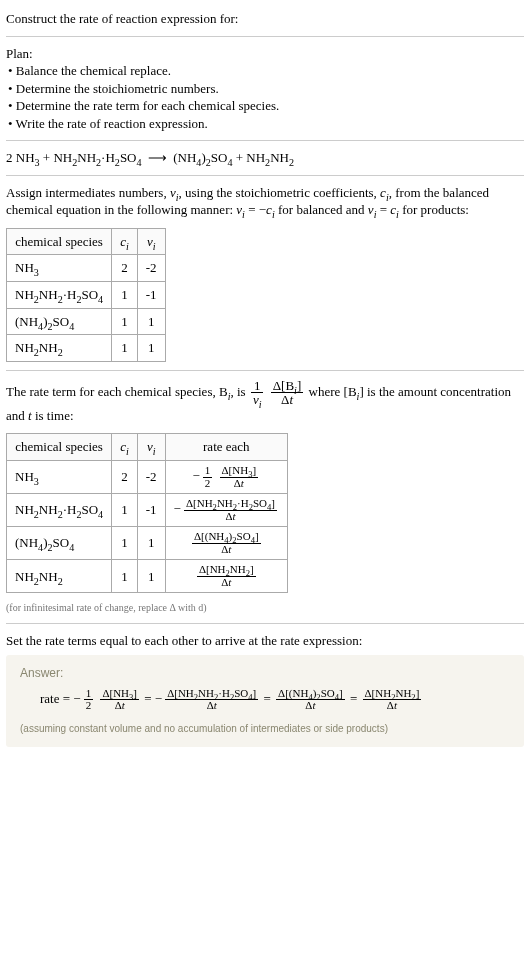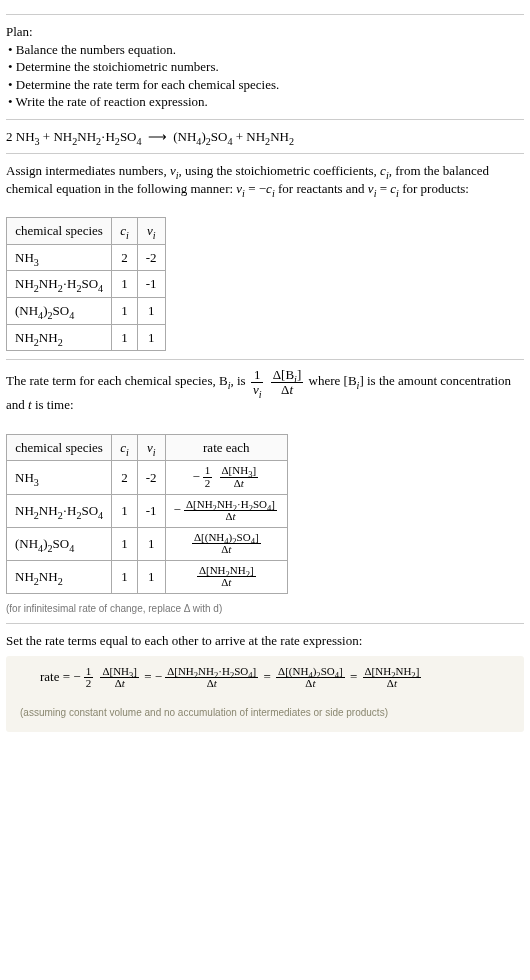--- a/index.html
+++ b/index.html
@@ -13,99 +13,100 @@
     line-height: 1.35;
   }
   hr {
     border: none;
     border-top: 1px solid #ccc;
     margin: 8px 0;
   }
   .section { margin: 4px 0 8px 0; }
   table {
     border-collapse: collapse;
-    margin: 20px 0 8px 0;
+    margin: 9px 0 8px 0;
   }
   th, td {
     border: 1px solid #aaa;
     padding: 4px 8px;
     text-align: center;
     vertical-align: middle;
     font-weight: normal;
   }
   th { background: #fafafa; }
   .note {
     font-size: 10px;
     color: #777;
     margin: 2px 0 8px 0;
-    font-family: Liberation Sans, sans-serif;
+    font-family: Liberation Serif, serif;
   }
   .answer-box {
     background: #f6f4ee;
     padding: 10px 14px 12px 14px;
     border-radius: 3px;
     margin-top: 6px;
   }
   .answer-label {
     color: #8a8770;
     font-size: 12px;
     margin-bottom: 6px;
     font-family: Arial, sans-serif;
   }
   .answer-note {
     font-size: 10px;
     color: #8a8770;
-    margin-top: 16px;
+    margin-top: 10px;
     font-family: Arial, sans-serif;
   }
   .frac {
     display: inline-block;
     vertical-align: middle;
     text-align: center;
     font-size: 11px;
     line-height: 1.05;
     margin: 0 2px;
   }
   .frac .num { display:block; border-bottom:1px solid #000; padding:0 2px; }
   .frac .den { display:block; padding:0 2px; }
   .neg { margin-right: 1px; }
   sub, sup { font-size: 0.78em; line-height: 0; }
   .rate-line { padding-left:20px; white-space:nowrap; }
 </style>
 </head>
 <body>
 
 <div class="section">
+  <div>Construct the rate of reaction expression for:</div>
 </div>
 
 <hr>
 
 <div class="section">
   <div>Plan:</div>
   <div style="padding-left:2px">
-    <div>• <span>Balance the numbers equation.</span></div>
+    <div>• <span>Balance the chemical replace.</span></div>
     <div>• <span>Determine the stoichiometric numbers.</span></div>
     <div>• <span>Determine the rate term for each chemical species.</span></div>
     <div>• <span>Write the rate of reaction expression.</span></div>
   </div>
 </div>
 
 <hr>
 
 <div class="section">
   <div>
     2 NH<sub>3</sub> + NH<sub>2</sub>NH<sub>2</sub>·H<sub>2</sub>SO<sub>4</sub>&nbsp;&nbsp;⟶&nbsp;&nbsp;(NH<sub>4</sub>)<sub>2</sub>SO<sub>4</sub> + NH<sub>2</sub>NH<sub>2</sub>
   </div>
 </div>
 
 <hr>
 
 <div class="section">
   <div>
-    <span>Assign intermediates numbers, </span><i>ν<sub>i</sub></i><span>, using the stoichiometric coefficients, </span><i>c<sub>i</sub></i><span>, from the balanced chemical equation in the following manner: </span><i>ν<sub>i</sub></i> = −<i>c<sub>i</sub></i><span> for reactants and </span><i>ν<sub>i</sub></i> = <i>c<sub>i</sub></i><span> for products:</span>
+    <span>Assign intermediates numbers, </span><i>ν<sub>i</sub></i><span>, using the stoichiometric coefficients, </span><i>c<sub>i</sub></i><span>, from the balanced chemical equation in the following manner: </span><i>ν<sub>i</sub></i> = −<i>c<sub>i</sub></i><span> for balanced and </span><i>ν<sub>i</sub></i> = <i>c<sub>i</sub></i><span> for products:</span>
   </div>
   <table>
     <tbody>
         <tr>
       <th>chemical species</th>
       <th><i>c<sub>i</sub></i></th>
       <th><i>ν<sub>i</sub></i></th>
     </tr>
     <tr>
           <td style="text-align:left">NH<sub>3</sub></td>
@@ -176,20 +177,21 @@
   </tbody>
     </table>
   <div class="note">(for infinitesimal rate of change, replace Δ with d)</div>
 </div>
 
 <hr>
 
 <div class="section">
   <div>Set the rate terms equal to each other to arrive at the rate expression:</div>
   <div class="answer-box">
+    <div class="answer-label">Answer:</div>
     <div class="rate-line">
       rate = <span class="neg">−</span><span class="frac"><span class="num">1</span><span class="den">2</span></span> <span class="frac"><span class="num">Δ[NH<sub>3</sub>]</span><span class="den">Δ<i>t</i></span></span>
       = <span class="neg">−</span><span class="frac"><span class="num">Δ[NH<sub>2</sub>NH<sub>2</sub>·H<sub>2</sub>SO<sub>4</sub>]</span><span class="den">Δ<i>t</i></span></span>
       = <span class="frac"><span class="num">Δ[(NH<sub>4</sub>)<sub>2</sub>SO<sub>4</sub>]</span><span class="den">Δ<i>t</i></span></span>
       = <span class="frac"><span class="num">Δ[NH<sub>2</sub>NH<sub>2</sub>]</span><span class="den">Δ<i>t</i></span></span>
     </div>
     <div class="answer-note">(assuming constant volume and no accumulation of intermediates or side products)</div>
   </div>
 </div>
 

